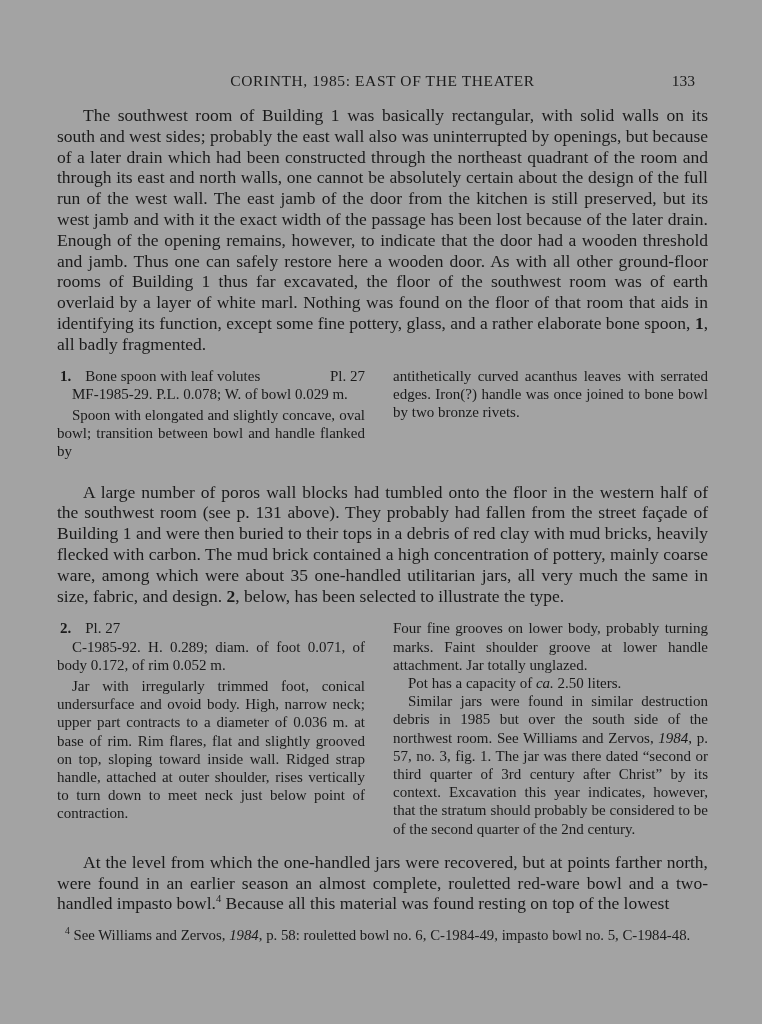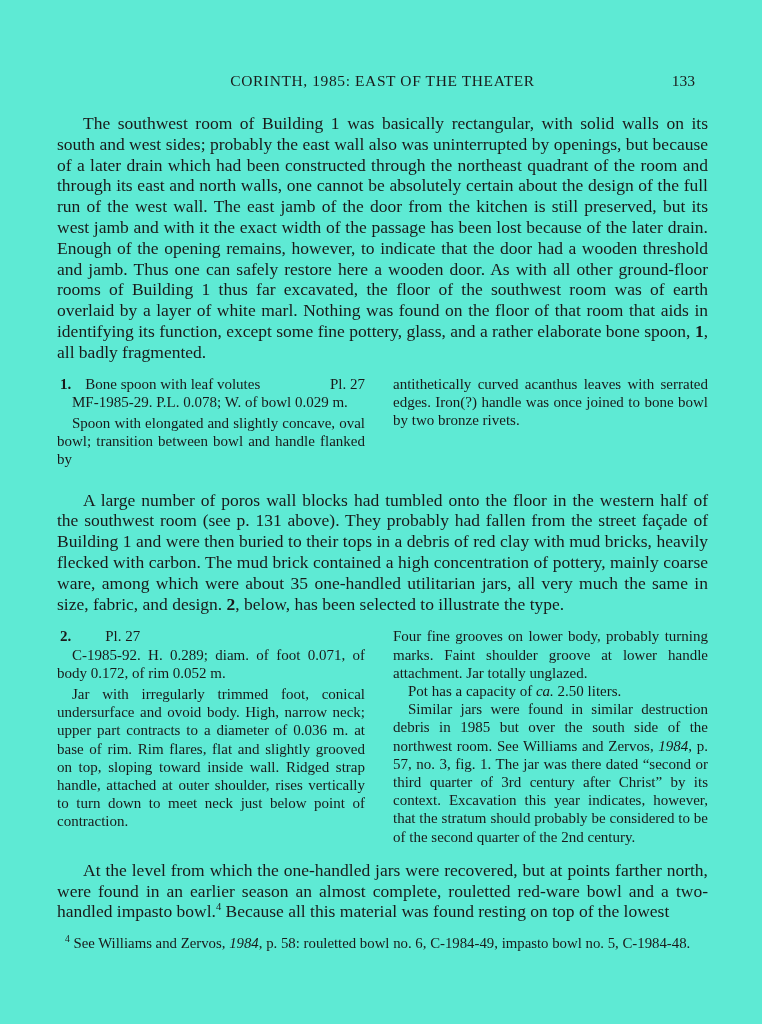--- a/index.html
+++ b/index.html
@@ -4,21 +4,21 @@
 <style>
   * { margin: 0; padding: 0; box-sizing: border-box; }
   html, body { background: #e8e8e6; }
   body { font-family: "Liberation Serif", "DejaVu Serif", serif; }
 
   .page {
     position: relative;
     width: 762px;
     height: 1024px;
     margin: 0 auto;
-    background: #5eead4;
+    background: #a3a3a3;
     color: #1a1a1a;
     padding: 73px 54px 0 57px;
     overflow: hidden;
   }
 
   
   .running-head {
     position: relative;
     text-align: center;
     font-size: 15.5px;
@@ -34,21 +34,21 @@
   }
 
   
   .body-para {
     width: 651px;
     font-size: 17.5px;
     line-height: 20.8px;
     text-align: justify;
     text-indent: 26px;
   }
-  .p1 { margin-top: 24px; }
+  .p1 { margin-top: 16px; }
   .p2 { margin-top: 21px; }
   .p3 { margin-top: 14px; }
 
   b.inline-num { font-weight: bold; }
 
   sup.fn-ref {
     font-size: 10.5px;
     line-height: 0;
     vertical-align: super;
   }
@@ -66,21 +66,21 @@
   .entry1 { margin-top: 12px; }
   .entry2 { margin-top: 13px; }
 
   .cat-head {
     display: flex;
     align-items: baseline;
     padding-left: 3px;
   }
   .cat-head .cat-num { font-weight: bold; margin-right: 14px; }
   .cat-head .cat-title { flex: 1; }
-  .cat-head .cat-plate { margin-left: 20px; }
+  .cat-head .cat-plate { margin-left: 0; }
 
   .cat-block {
     text-align: justify;
     text-indent: 15px;
   }
   .cat-block.flush { text-indent: 0; }
   .cat-block.gap { margin-top: 3px; font-family: Liberation Serif, serif; }
 
   
   .footnote {

